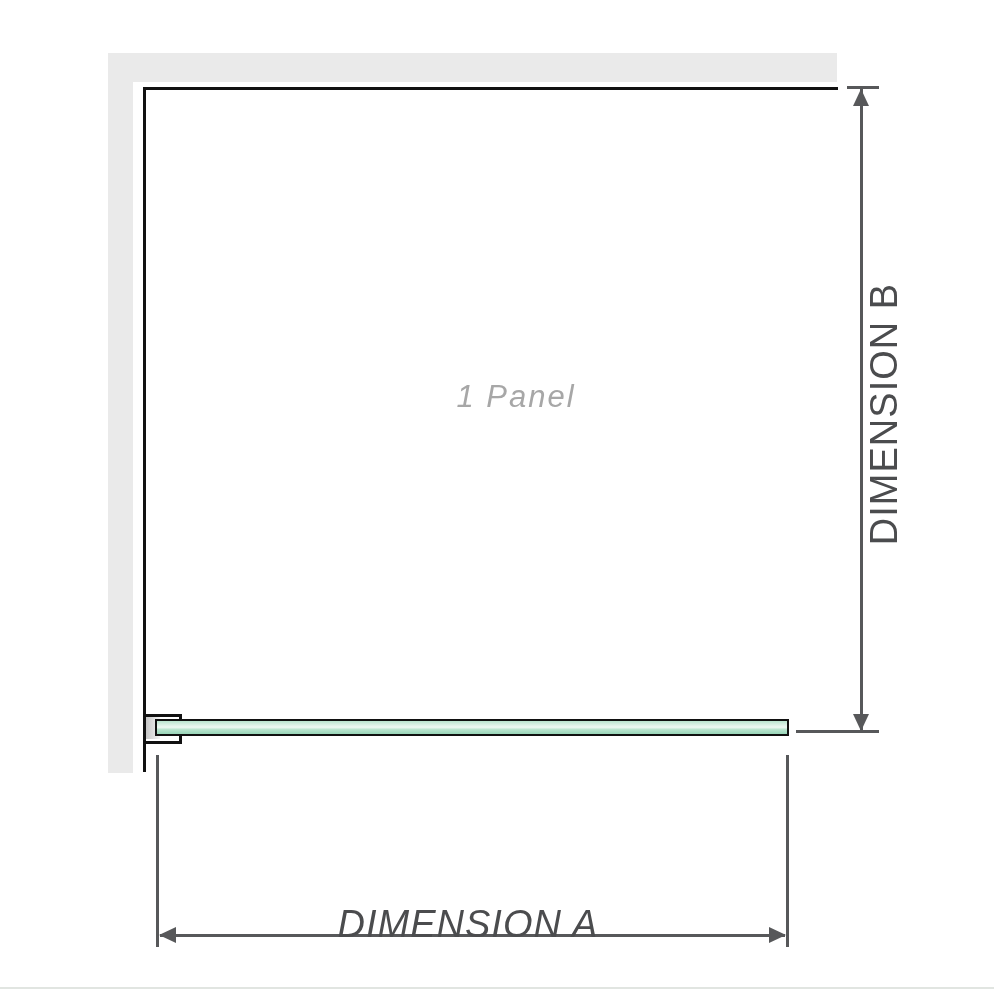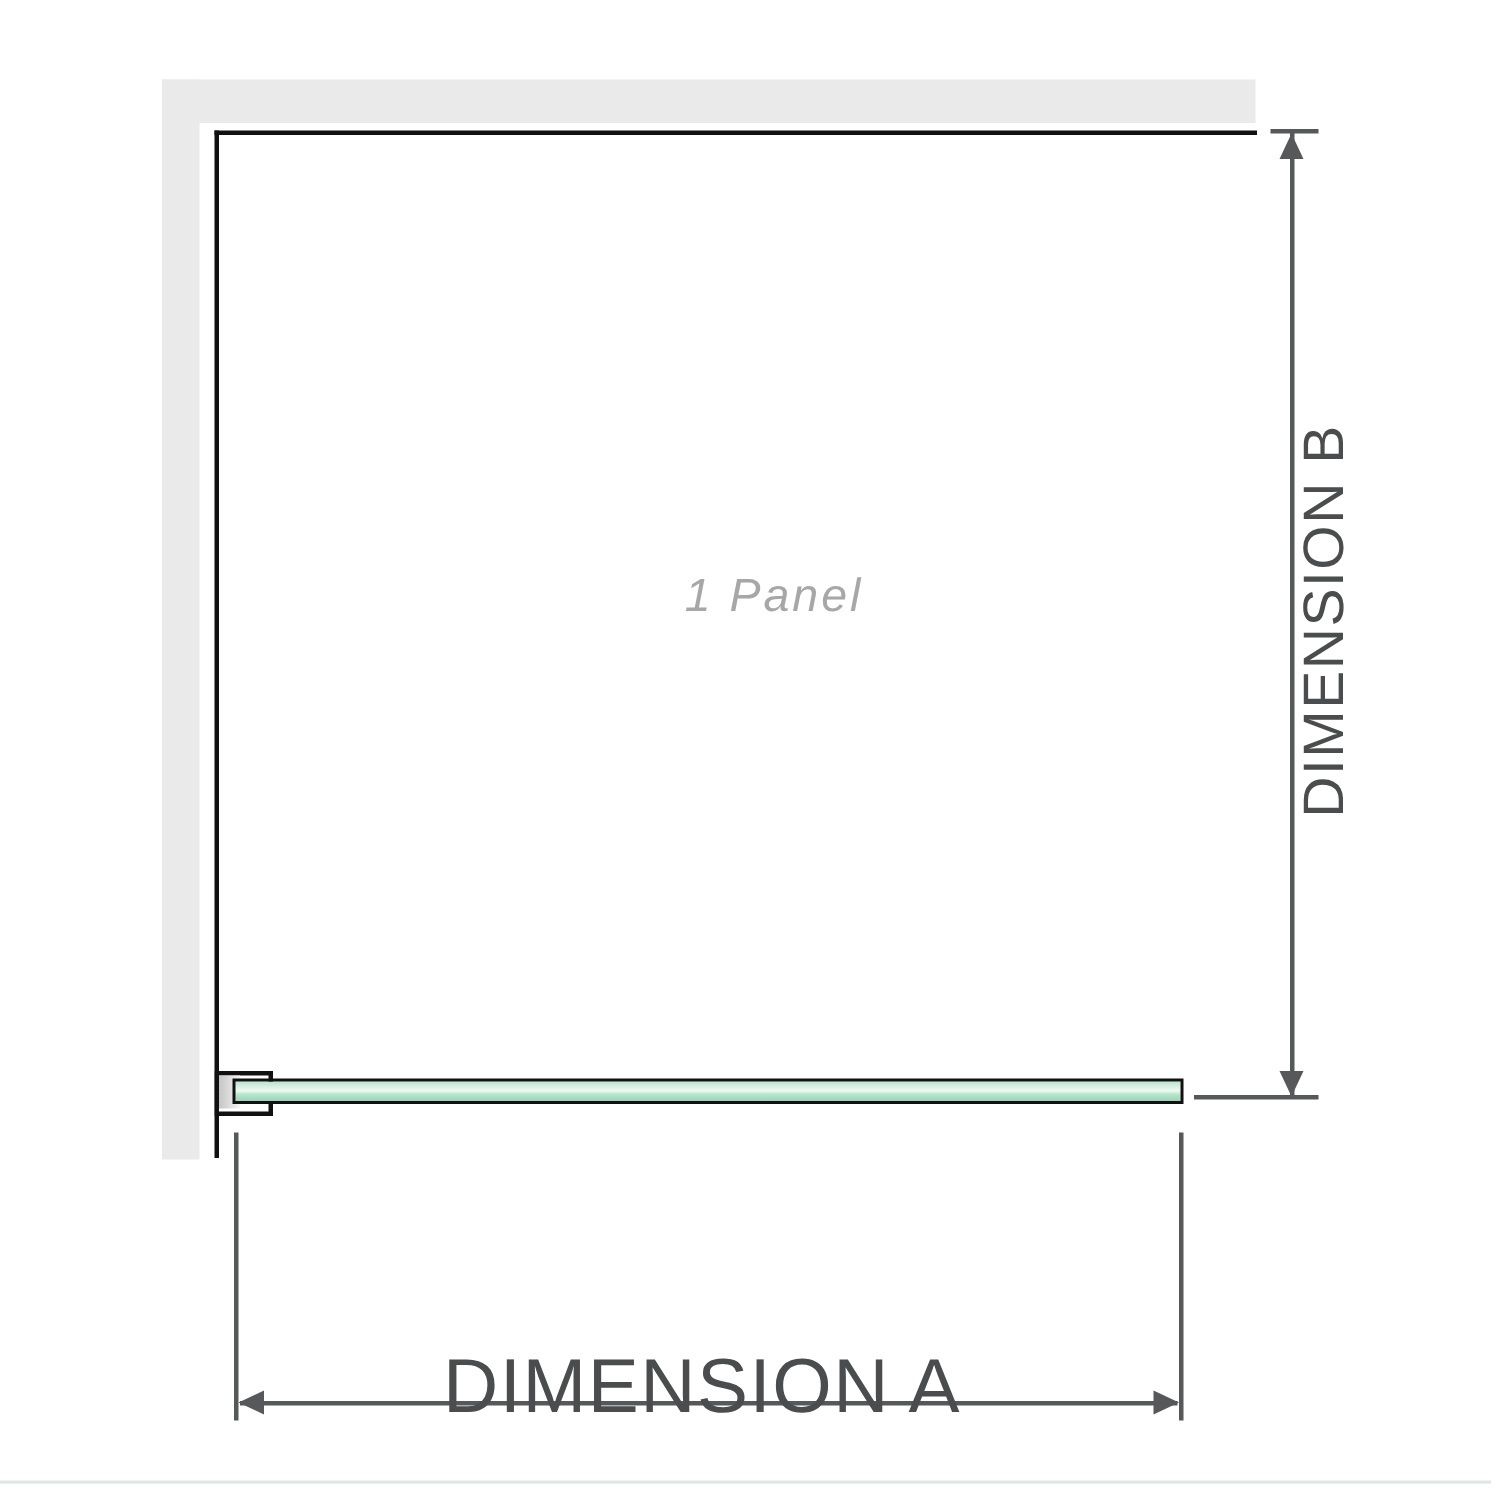--- a/index.html
+++ b/index.html
@@ -98,24 +98,25 @@
     border-right:17px solid var(--dim-color, #57585a);
   }
   .dima-arrow-right {
     left:769px; top:927px; width:0; height:0;
     border-top:8.5px solid transparent; border-bottom:8.5px solid transparent;
     border-left:17px solid var(--dim-color, #57585a);
   }
   .dima-label {
     left:468px; top:924px;
     transform: translate(-50%, -50%);
-    font-size: 51px;
+    font-size: 38px;
     letter-spacing: 1px;
     color: var(--dim-text, #4b4c4e);
     white-space: nowrap;
+    font-style: italic;
   }
 
   
   .bottom-divider { left:0; top:987px; width:994px; height:2px; background: var(--bottom-border, #e1e5e1); }
 </style>
 </head>
 <body>
 
 <div id="canvas">
 

